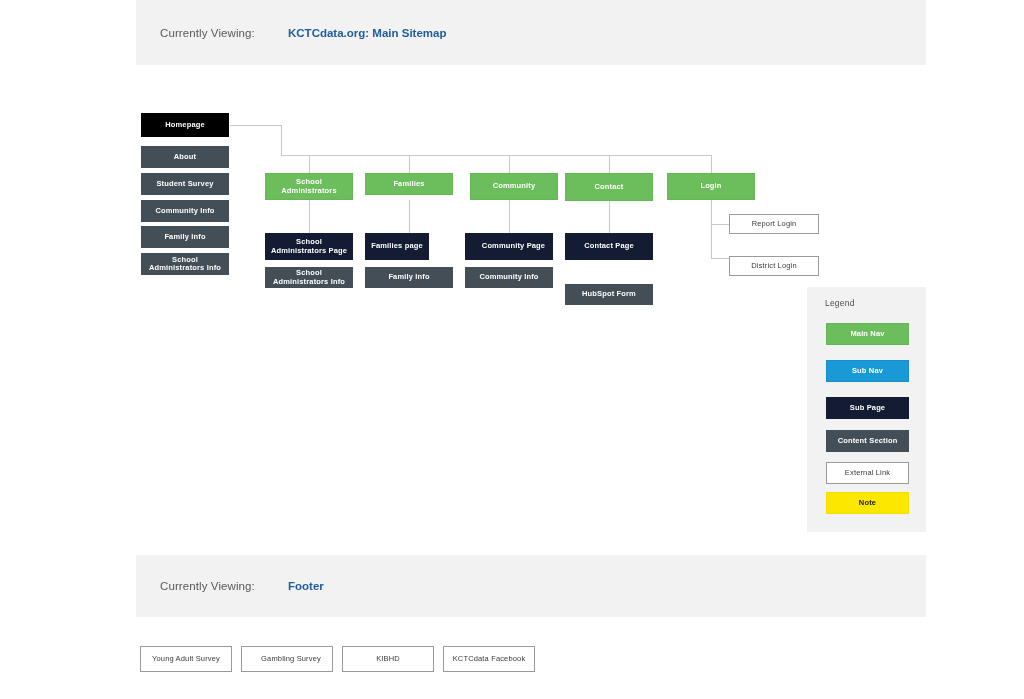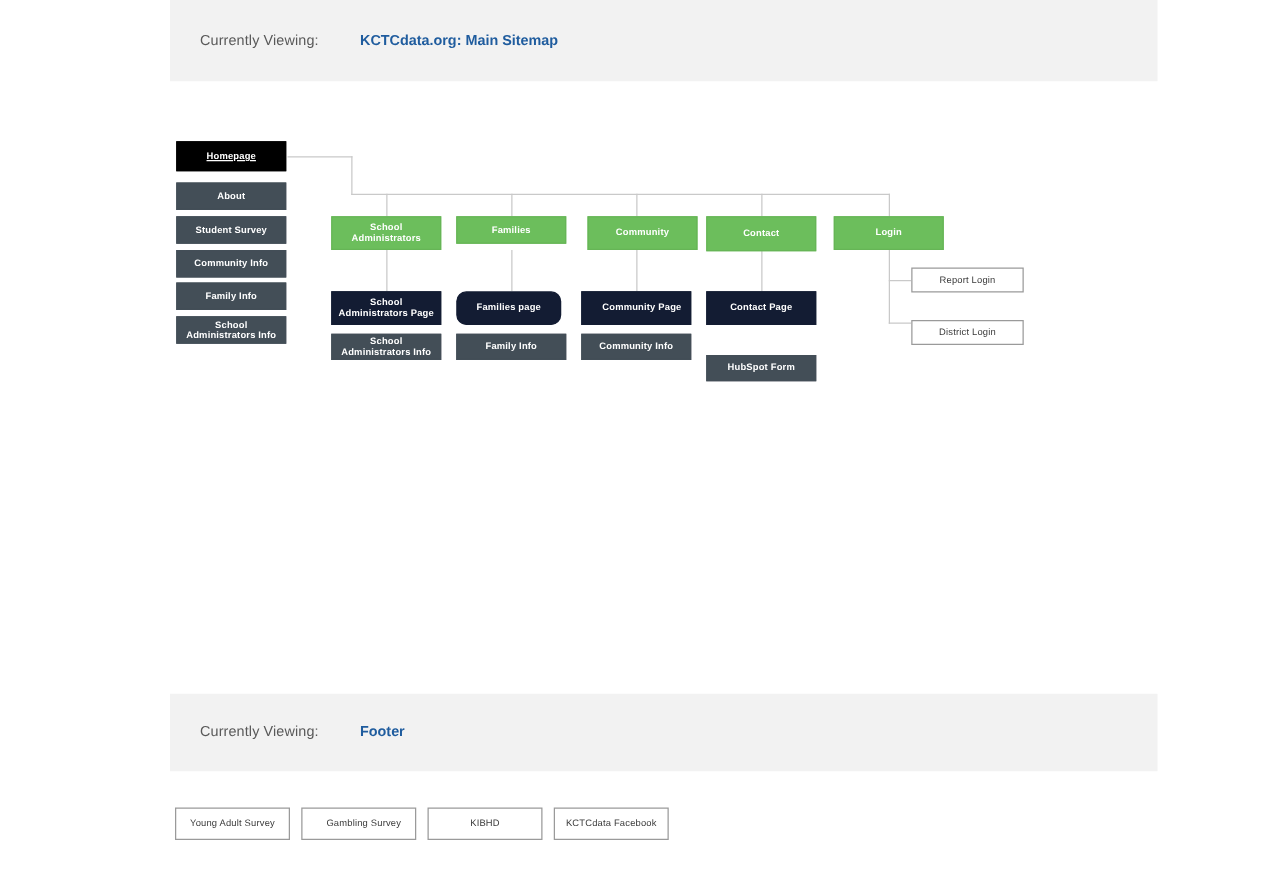--- a/index.html
+++ b/index.html
@@ -54,21 +54,21 @@
     letter-spacing:.15px;
     padding:0 3px;
     overflow:hidden;
   }
   .node.mainnav{background:#6cbe5c;color:#ffffff;border:1px solid #66b556;}
   .node.subnav{background:#199ad6;color:#ffffff;border:1px solid #1690c8;}
   .node.subpage{background:#131c33;color:#ffffff;border:1px solid #131c33;}
   .node.content{background:#434e57;color:#ffffff;border:1px solid #434e57;}
   .node.external{background:#ffffff;color:#3a3a3a;border:1px solid #9a9a9a;font-weight:normal;}
   .node.note{background:#fbe700;color:#1a1a1a;border:1px solid #f2de00;}
-  .node.home{background:#000000;color:#ffffff;border:1px solid #000000;text-decoration:underline;}
+  .node.home{background:#000000;color:#ffffff;border:1px solid #000000;}
 
   
   .line{position:absolute;background:#c9c9c9;}
   .line.h{height:1px;}
   .line.v{width:1px;}
 
   
   #legend-panel{
     position:absolute;
     left:807px;top:287px;
@@ -127,35 +127,44 @@
   <div class="node content" style="left:141px;top:173px;width:88px;height:22px;">Student Survey</div>
   <div class="node content" style="left:141px;top:200px;width:88px;height:22px;">Community Info</div>
   <div class="node content" style="left:141px;top:226px;width:88px;height:22px;">Family Info</div>
   <div class="node content" style="left:141px;top:253px;width:88px;height:22px;">School Administrators Info</div>
 
   <div class="node mainnav" style="left:265px;top:173px;width:88px;height:27px;">School Administrators</div>
   <div class="node subpage" style="left:265px;top:233px;width:88px;height:27px;">School Administrators Page</div>
   <div class="node content" style="left:265px;top:267px;width:88px;height:21px;">School Administrators Info</div>
 
   <div class="node mainnav" style="left:365px;top:173px;width:88px;height:22px;">Families</div>
-  <div class="node subpage" style="left:365px;top:233px;width:84px;height:27px;border-radius:8px;">Families page</div>
+  <div class="node subpage" style="left:365px;top:233px;width:64px;height:27px;">Families page</div>
   <div class="node content" style="left:365px;top:267px;width:88px;height:21px;">Family Info</div>
 
   <div class="node mainnav" style="left:470px;top:173px;width:88px;height:27px;">Community</div>
   <div class="node subpage" style="left:465px;top:233px;width:88px;height:27px;padding-left:12px;">Community Page</div>
   <div class="node content" style="left:465px;top:267px;width:88px;height:21px;">Community Info</div>
 
   <div class="node mainnav" style="left:565px;top:173px;width:88px;height:28px;">Contact</div>
   <div class="node subpage" style="left:565px;top:233px;width:88px;height:27px;">Contact Page</div>
   <div class="node content" style="left:565px;top:267px;width:88px;height:21px;margin-top:17px;">HubSpot Form</div>
 
   <div class="node mainnav" style="left:667px;top:173px;width:88px;height:27px;">Login</div>
   <div class="node external" style="left:729px;top:214px;width:90px;height:20px;">Report Login</div>
   <div class="node external" style="left:729px;top:248px;width:90px;height:20px;margin-top:8px;">District Login</div>
 
+  <div id="legend-panel">
+    <div id="legend-title">Legend</div>
+    <div class="node mainnav legend-swatch" style="top:36px;">Main Nav</div>
+    <div class="node subnav legend-swatch" style="top:73px;">Sub Nav</div>
+    <div class="node subpage legend-swatch" style="top:110px;">Sub Page</div>
+    <div class="node content legend-swatch" style="top:143px;">Content Section</div>
+    <div class="node external legend-swatch" style="top:175px;">External Link</div>
+    <div class="node note legend-swatch" style="top:205px;">Note</div>
+  </div>
 
   <div class="viewbar" id="viewbar-footer">
     <span class="vb-label">Currently Viewing:</span>
     <span class="vb-value">Footer</span>
   </div>
 
   <div class="node external footer-link" style="left:140px;">Young Adult Survey</div>
   <div class="node external footer-link" style="left:241px;padding-left:11px;">Gambling Survey</div>
   <div class="node external footer-link" style="left:342px;">KIBHD</div>
   <div class="node external footer-link" style="left:443px;">KCTCdata Facebook</div>

